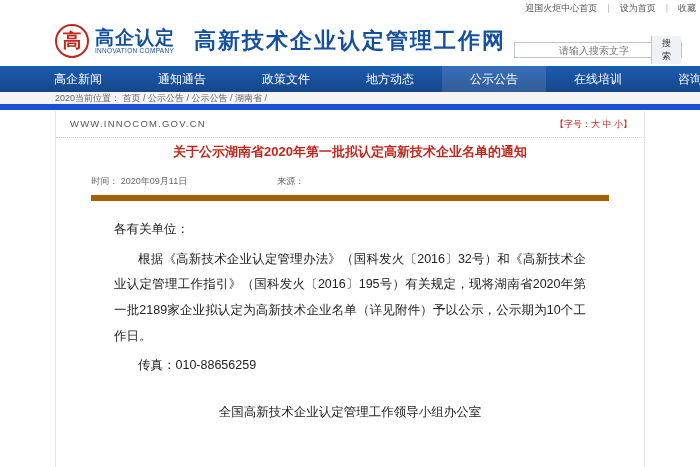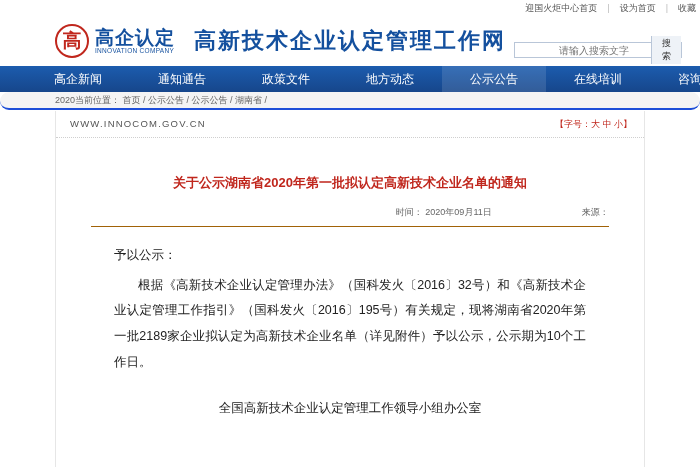--- a/index.html
+++ b/index.html
@@ -65,50 +65,50 @@
     display:flex; align-items:center; justify-content:center; gap:0;
   }
   .nav-item {
     color:#fff; font-size:12px; padding:0 28px; line-height:26px;
     text-decoration:none; white-space:nowrap;
   }
   .nav-item.active { background:rgba(255,255,255,.12); }
 
   
   .crumb-bar {
-    height:18px; background:#f4f4f4; border-bottom:2px solid #1d4ed8;
+    height:18px; background:#f4f4f4; border-bottom:6px solid #1d4ed8;
     display:flex; align-items:center; padding-left:55px;
-    font-size:9px; color:#666;border-radius:9px;
+    font-size:9px; color:#666;
   }
 
   
   .content {
     position:absolute; left:55px; top:111px; width:590px; bottom:0;
     background:#fff; border-left:1px solid #e6e6e6; border-right:1px solid #e6e6e6;
   }
   .domain-row {
     display:flex; align-items:flex-start; justify-content:space-between;
     padding:7px 12px 6px 14px;
     border-bottom:1px dotted #cfcfcf;
   }
   .domain {
     font-size:9.5px; color:#555; letter-spacing:1.2px;
     font-family:"Liberation Sans", sans-serif;
   }
   .fontsize { font-size:9px; color:#c0271d; }
 
   .doc-title {
     text-align:center; color:#c0271d; font-size:13px; font-weight:bold;
-    margin:36px 20px 0 20px; line-height:1.4;
+    margin:5px 20px 0 20px; line-height:1.4;
   }
   .meta-row {
-    display:flex; justify-content:flex-end; gap:90px;
+    display:flex; justify-content:flex-start; gap:90px;
     font-size:9px; color:#666; margin-top:14px;
     padding-bottom:7px;
-    border-bottom:1px solid #a16207;
+    border-bottom:6px solid #a16207;
     width:88%; margin-left:auto; margin-right:auto;
   }
 
   .body-text {
     margin:16px 58px 0 58px; font-size:12.5px; color:#222; line-height:2.05;
     text-align:justify;
   }
   .body-text p { margin:0 0 4px 0; }
   .indent { text-indent:24px; }
   .attach {
@@ -193,22 +193,23 @@
         <span>时间：</span>
         <span>2020年09月11日</span>
       </div>
       <div>
         <span>来源：</span>
         <span></span>
       </div>
     </div>
 
     <div class="body-text">
-      <p>予以公示：</p>
+      <p>各有关单位：</p>
       <p class="indent">根据《高新技术企业认定管理办法》（国科发火〔2016〕32号）和《高新技术企业认定管理工作指引》（国科发火〔2016〕195号）有关规定，现将湖南省2020年第一批2189家企业拟认定为高新技术企业名单（详见附件）予以公示，公示期为10个工作日。</p>
+      <p class="indent">传真：010-88656259</p>
     </div>
 
 
     <div class="signature">
       <div>全国高新技术企业认定管理工作领导小组办公室</div>
 
     </div>
 
   </div>
 </div>

